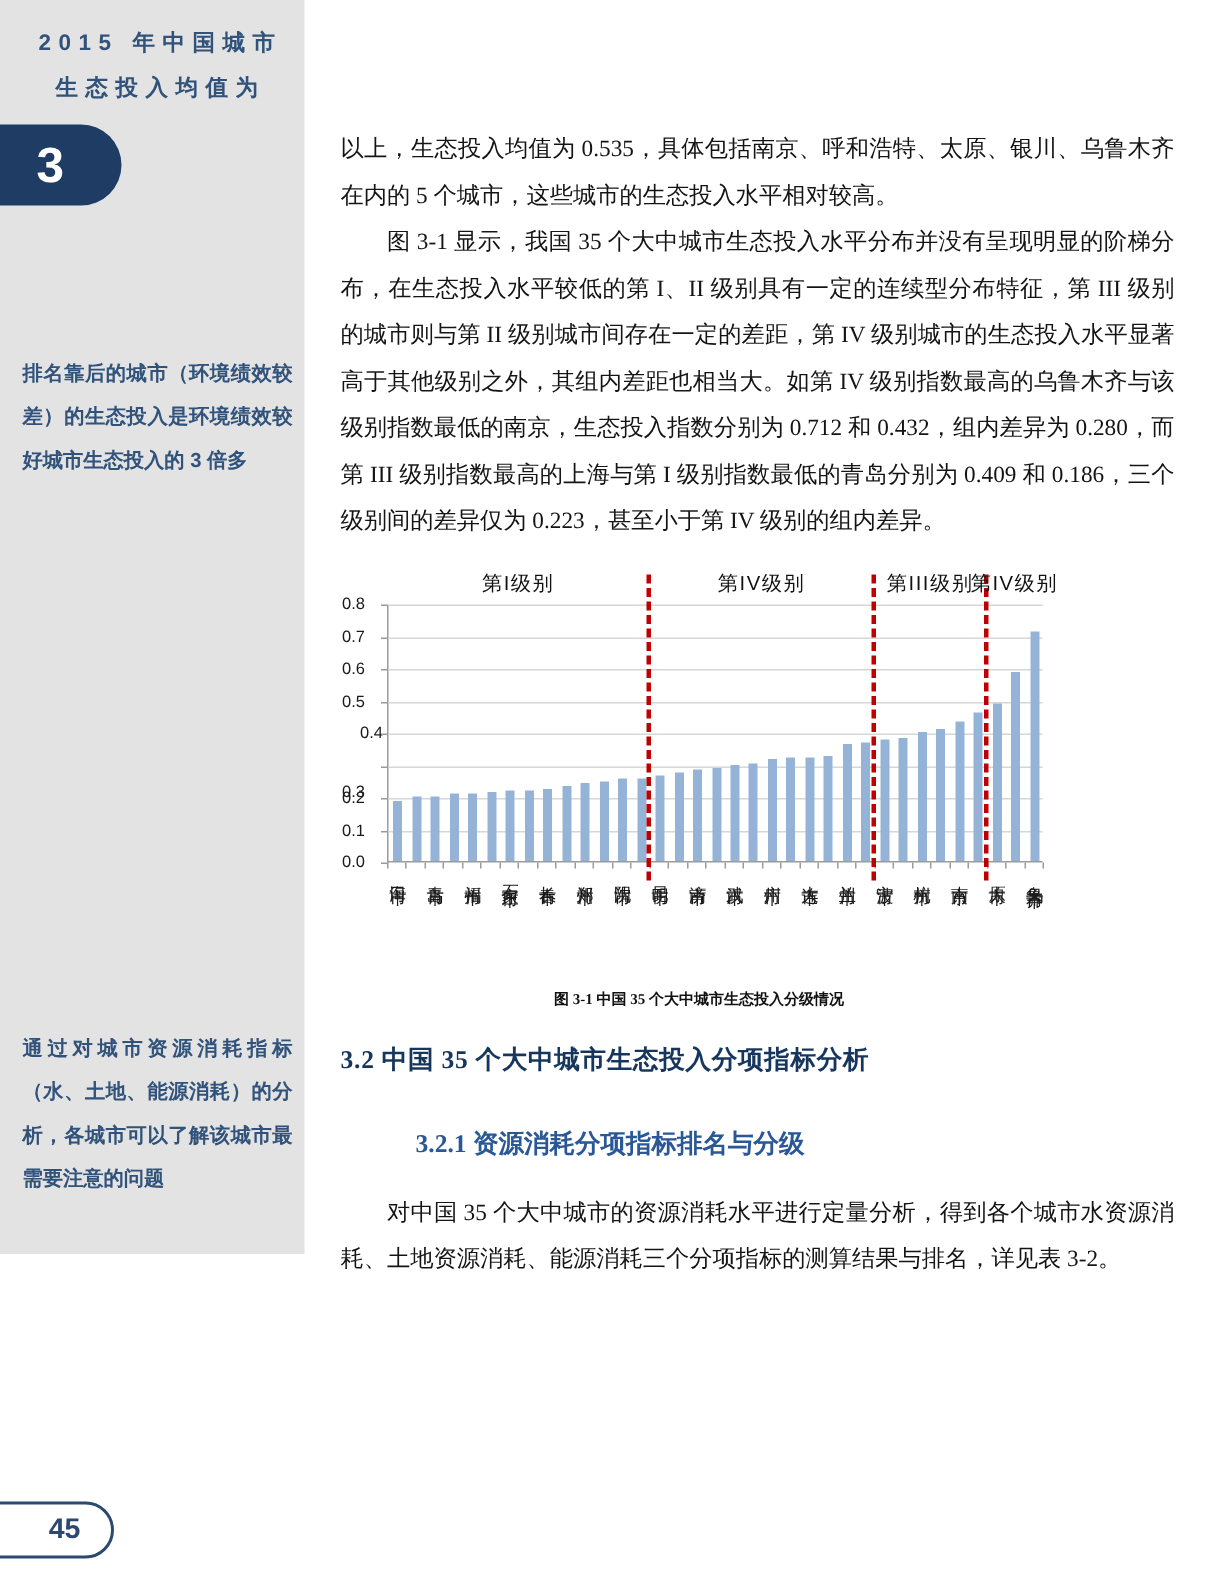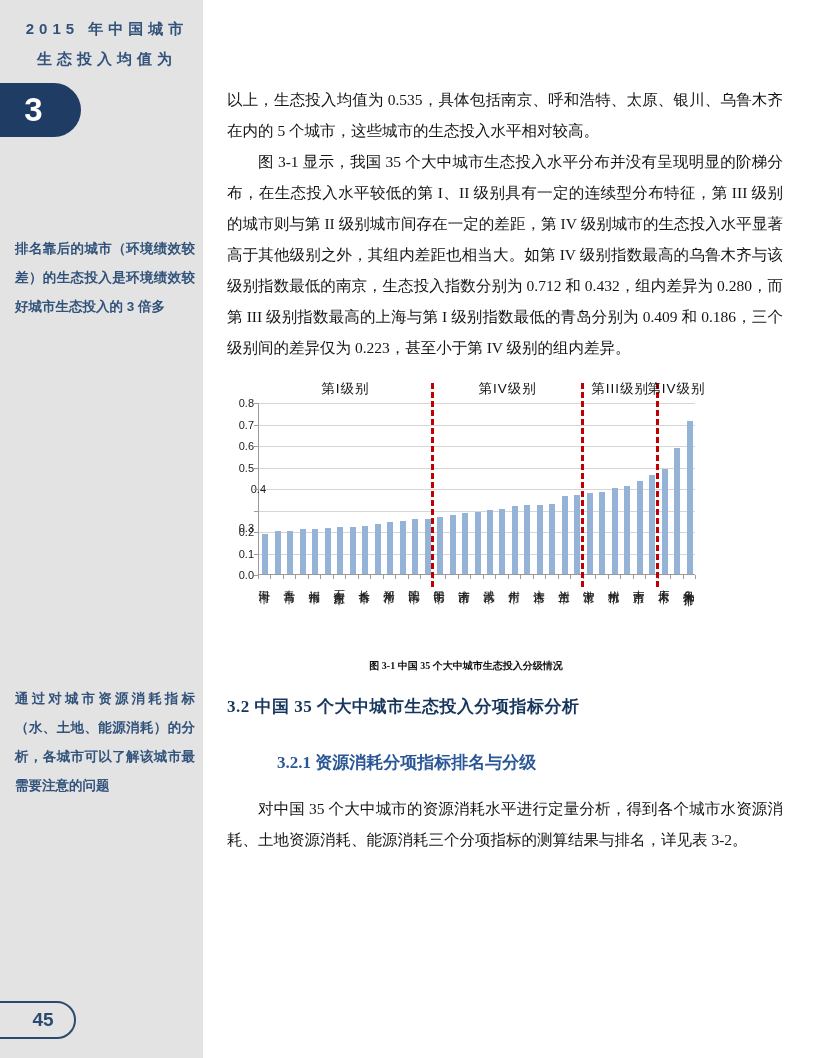--- a/index.html
+++ b/index.html
@@ -3,21 +3,21 @@
 <meta charset="utf-8">
 <style>
   * { margin:0; padding:0; box-sizing:border-box; }
   html,body { background:#ffffff; }
   .page {
     position:relative; width:813px; height:1058px; background:#ffffff;
     font-family:"Liberation Serif","DejaVu Serif",serif; overflow:hidden;
   }
   
   .sidebar {
-    position:absolute; left:0; top:0; width:203px; height:1058px;
+    position:absolute; left:0; top:0; width:203px; height:836px;
     background:#e3e3e3;
   }
   .side-title {
     position:absolute; top:14px; left:22px; width:170px;
     color:#31537b; font-family:"Liberation Sans","DejaVu Sans",sans-serif;
     font-weight:bold; font-size:15px; line-height:30px; letter-spacing:5px;
     text-align:center;
   }
   .chapter-badge {
     position:absolute; top:83px; left:0; width:81px; height:54px;
@@ -58,21 +58,21 @@
   .chart {
     position:relative; width:478px; height:272px; margin:14px 0 0 1px;
     font-family:"Liberation Sans","DejaVu Sans",sans-serif;
   }
   .plot {
     position:absolute; left:30px; top:26px; width:437px; height:172px;
     border-left:1px solid #9b9b9b; border-bottom:1px solid #9b9b9b;
   }
   .gridline { position:absolute; left:0; width:100%; height:1px; background:#d6d6d6; }
   .ytick-label {
-    position:absolute; right:452px; width:26px; text-align:right;
+    position:absolute; right:452px; width:26px; 
     font-size:11px; color:#1a1a1a; line-height:12px;
   }
   .ytick-mark { position:absolute; width:4px; height:1px; background:#9b9b9b; left:26px; }
   .xtick-mark { position:absolute; width:1px; height:4px; background:#9b9b9b; top:198px; }
   .bar { position:absolute; bottom:0; background:#95b3d7; }
   .divider {
     position:absolute; top:6px; height:204px; width:0;
     border-left:3px dashed #c00000;
   }
   .group-label {

